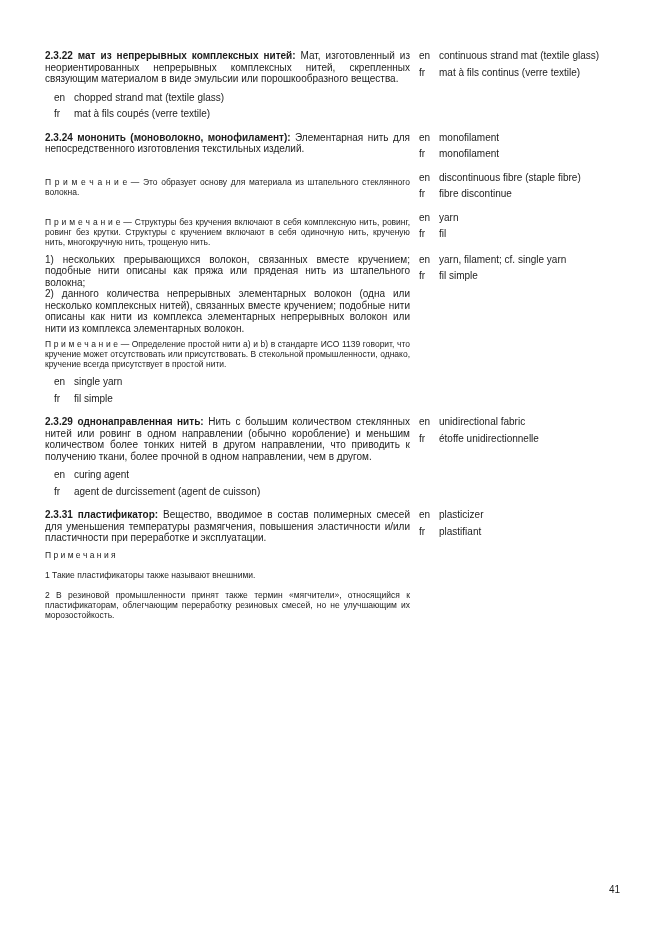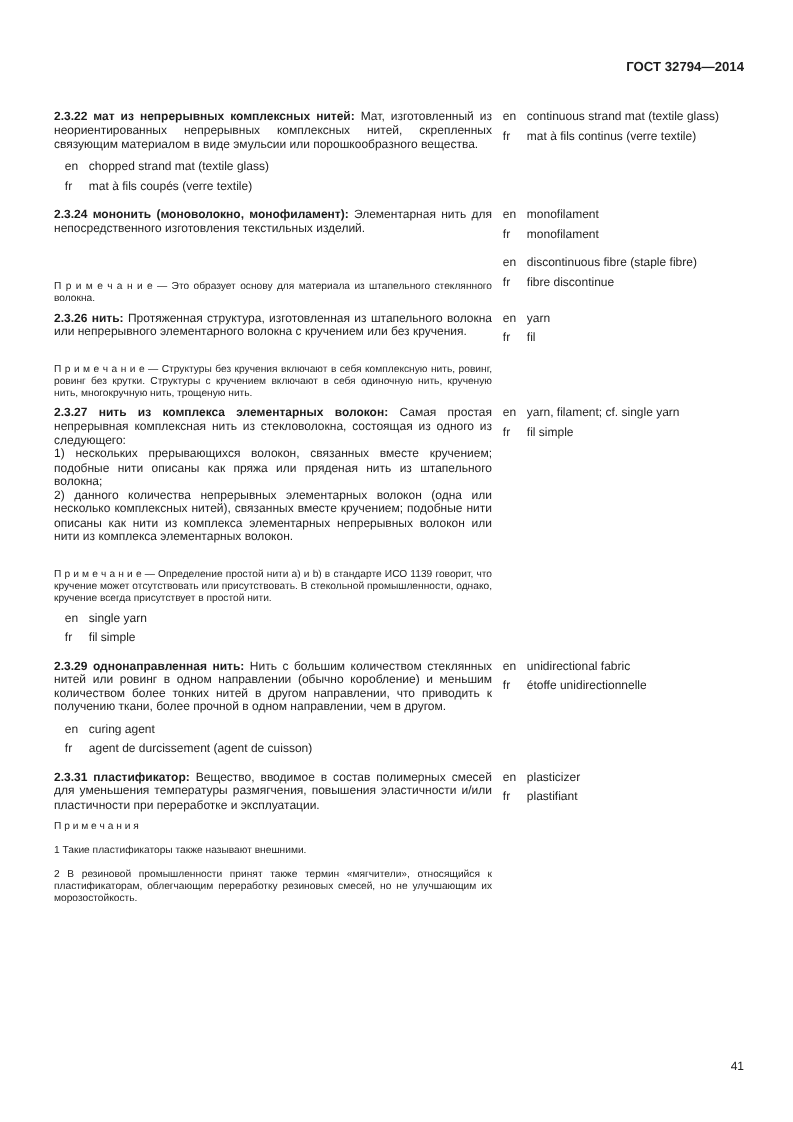--- a/index.html
+++ b/index.html
@@ -31,21 +31,21 @@
     width: 365px;
     font-size: 10px;
     line-height: 11.5px;
   }
   .def { text-align: justify; }
   .def + .def { margin-top: 0; }
   .note {
     font-size: 8.5px;
     line-height: 10px;
     text-align: justify;
-    margin-top: 19px;
+    margin-top: 5px;
   }
   .note.heading { margin-bottom: 1px; margin-top: 6px; text-align: left; }
   .note + .note { margin-top: 10px; }
   .entry-trans { flex: 1; padding-left: 9px; }
   .trans-row {
     display: flex;
     font-size: 10px;
     line-height: 11.5px;
     margin-bottom: 5px;
   }
@@ -55,23 +55,20 @@
     position: absolute;
     top: 884px;
     right: 41px;
     font-size: 10px;
   }
 </style>
 </head>
 <body>
 
 <div class="page">
-  <header class="doc-header">
-    <span>ГОСТ 32794—2014</span>
-  </header>
 
   <main class="entries">
       <section class="entry">
         <div class="entry-main">
           <p class="def"><b>2.3.22</b> <b>мат из непрерывных комплексных нитей:</b> <span>Мат, изготовленный из неориентированных непрерывных комплексных нитей, скрепленных связующим материалом в виде эмульсии или порошкообразного вещества.</span></p>
         </div>
         <div class="entry-trans">
           <div class="trans-row">
             <span class="trans-lang">en</span>
             <span class="trans-text">continuous strand mat (textile glass)</span>
@@ -119,37 +116,35 @@
             <span class="trans-text">discontinuous fibre (staple fibre)</span>
           </div>
           <div class="trans-row">
             <span class="trans-lang">fr</span>
             <span class="trans-text">fibre discontinue</span>
           </div>
         </div>
       </section>
       <section class="entry">
         <div class="entry-main">
-          <p class="def"><b>2.3.26</b> <b>нить:</b> <span>Протяженная структура, изготовленная из штапельного волокна или непрерывного элементарного волокна с кручением или без кручения.</span></p>
           <p class="note">П р и м е ч а н и е  —  Структуры без кручения включают в себя комплексную нить, ровинг, ровинг без крутки. Структуры с кручением включают в себя одиночную нить, крученую нить, многокручную нить, трощеную нить.</p>
         </div>
         <div class="entry-trans">
           <div class="trans-row">
             <span class="trans-lang">en</span>
             <span class="trans-text">yarn</span>
           </div>
           <div class="trans-row">
             <span class="trans-lang">fr</span>
             <span class="trans-text">fil</span>
           </div>
         </div>
       </section>
       <section class="entry">
         <div class="entry-main">
-          <p class="def"><b>2.3.27</b> <b>нить из комплекса элементарных волокон:</b> <span>Самая простая непрерывная комплексная нить из стекловолокна, состоящая из одного из следующего:</span></p>
           <p class="def">1) нескольких прерывающихся волокон, связанных вместе кручением; подобные нити описаны как пряжа или пряденая нить из штапельного волокна;</p>
           <p class="def">2) данного количества непрерывных элементарных волокон (одна или несколько комплексных нитей), связанных вместе кручением; подобные нити описаны как нити из комплекса элементарных непрерывных волокон или нити из комплекса элементарных волокон.</p>
           <p class="note">П р и м е ч а н и е  —  Определение простой нити a) и b) в стандарте ИСО 1139 говорит, что кручение может отсутствовать или присутствовать. В стекольной промышленности, однако, кручение всегда присутствует в простой нити.</p>
         </div>
         <div class="entry-trans">
           <div class="trans-row">
             <span class="trans-lang">en</span>
             <span class="trans-text">yarn, filament; cf. single yarn</span>
           </div>
           <div class="trans-row">

